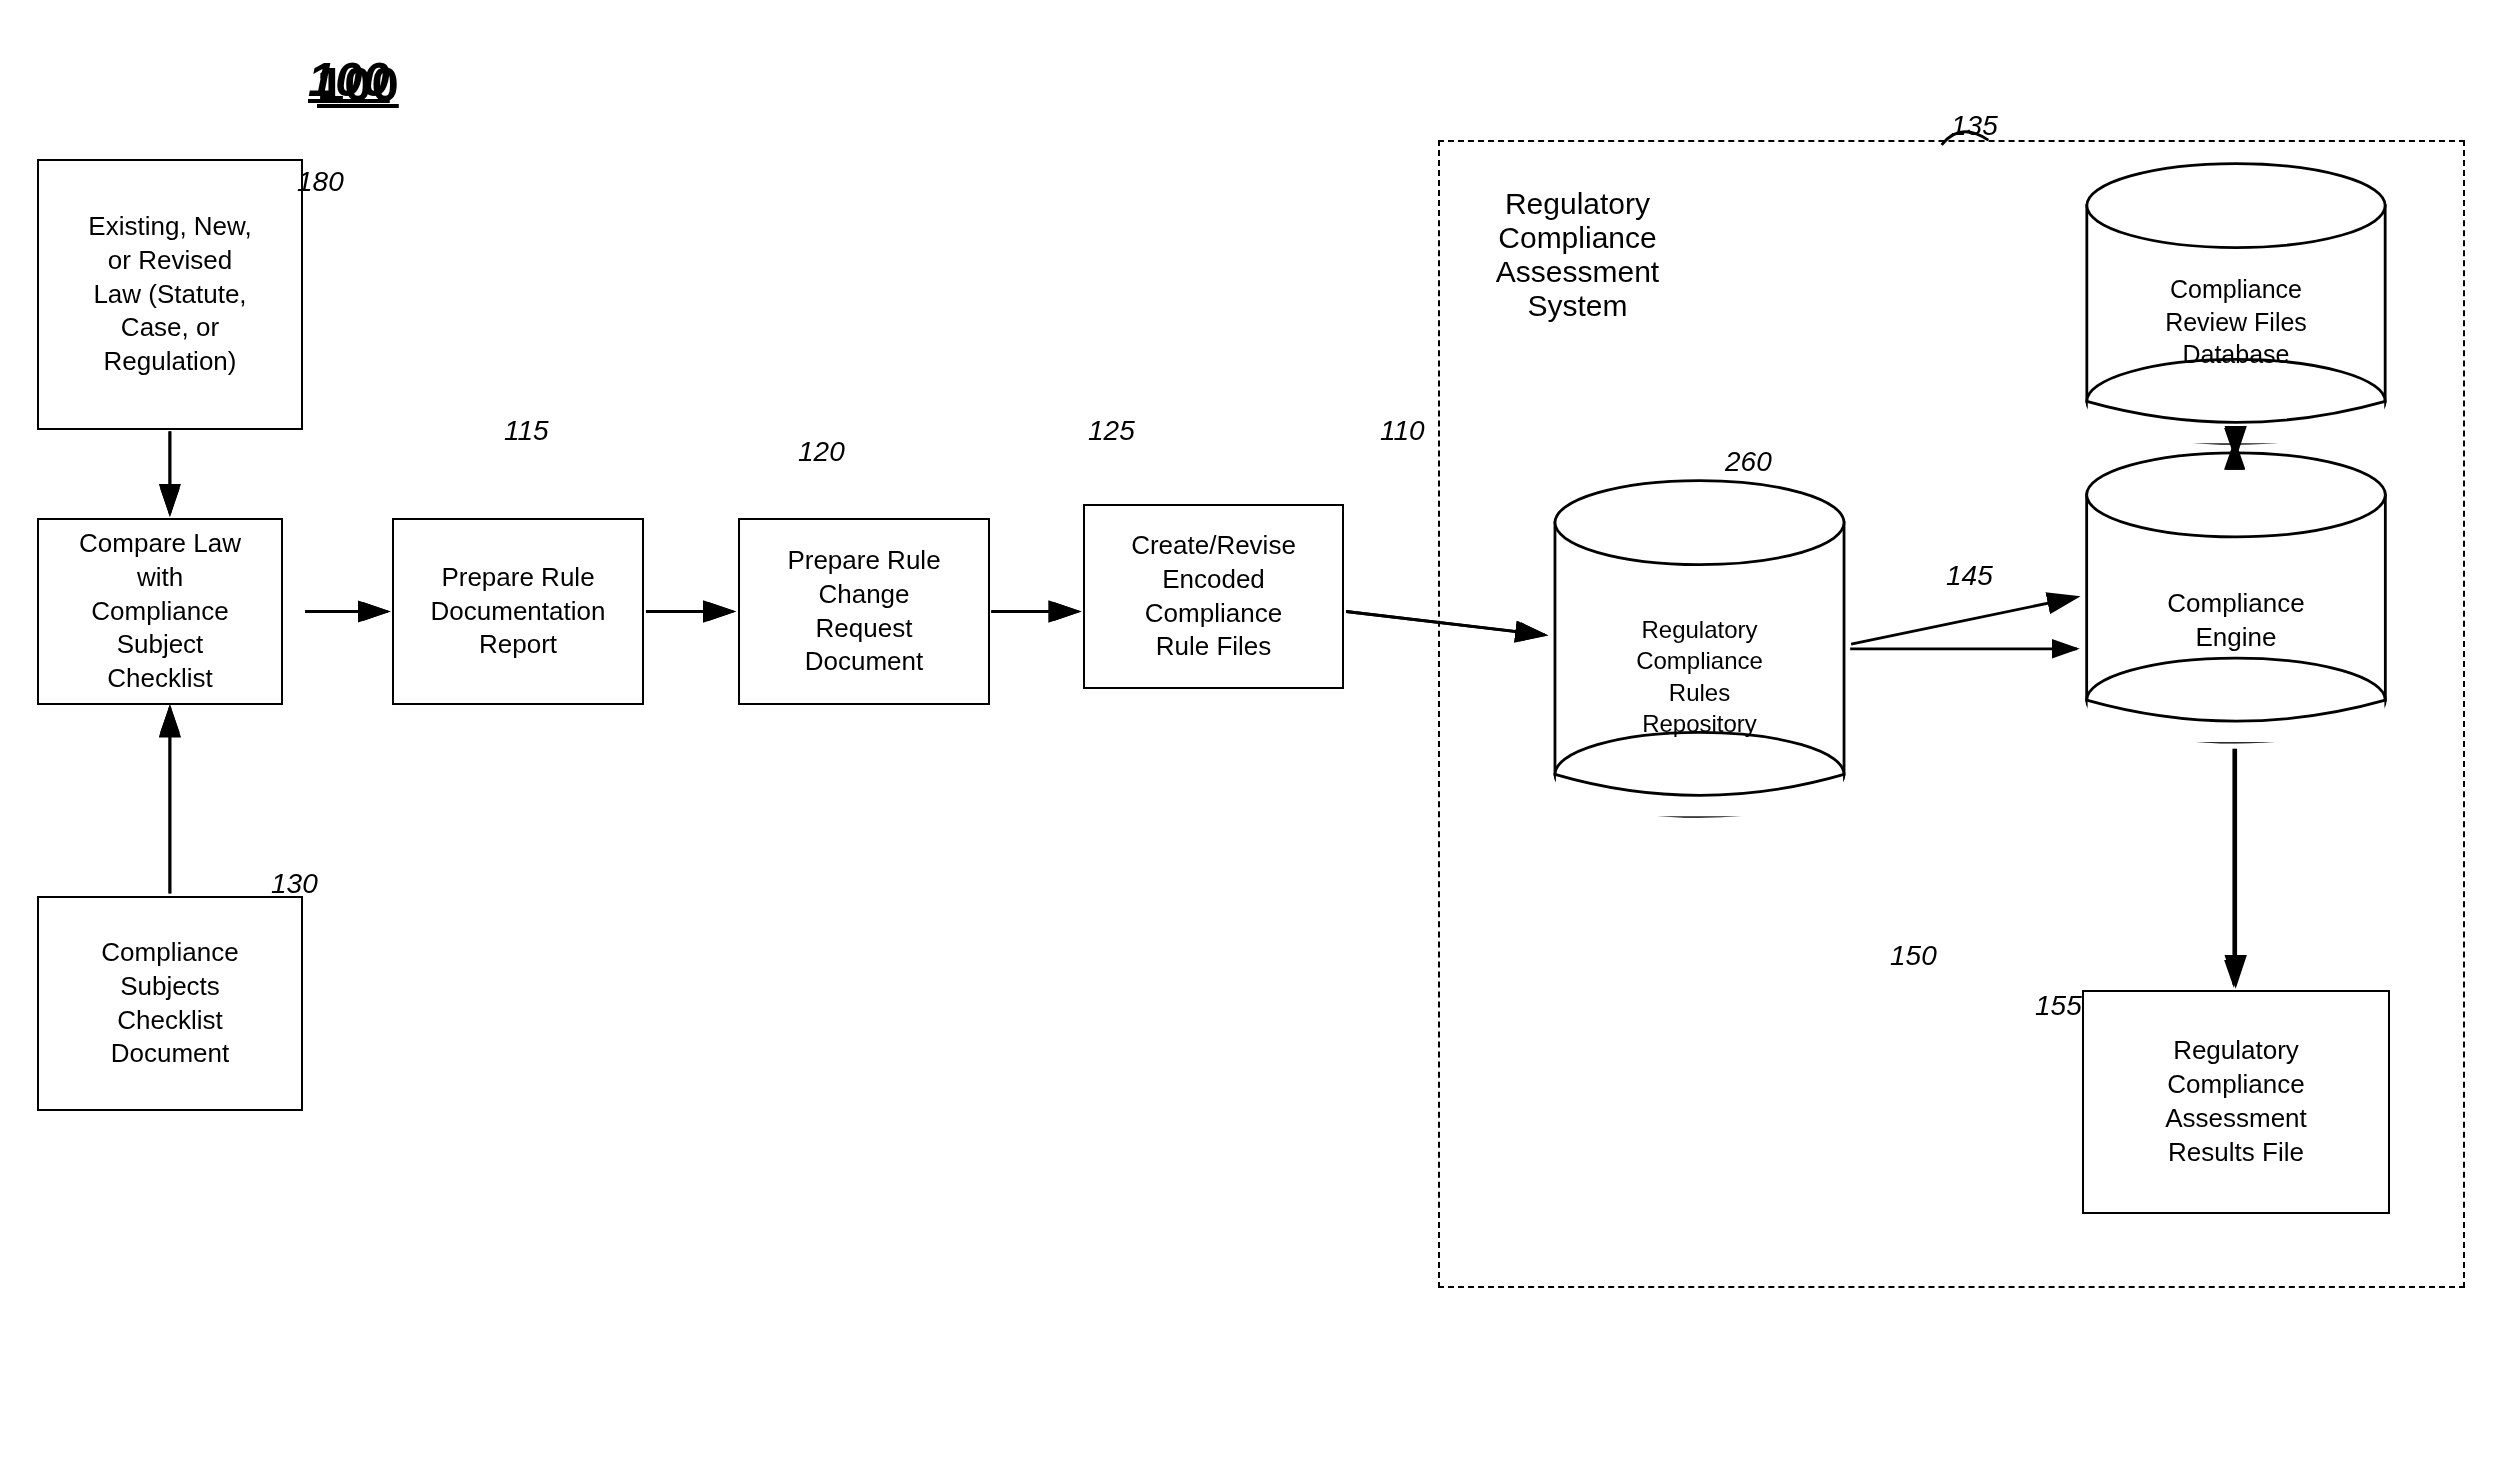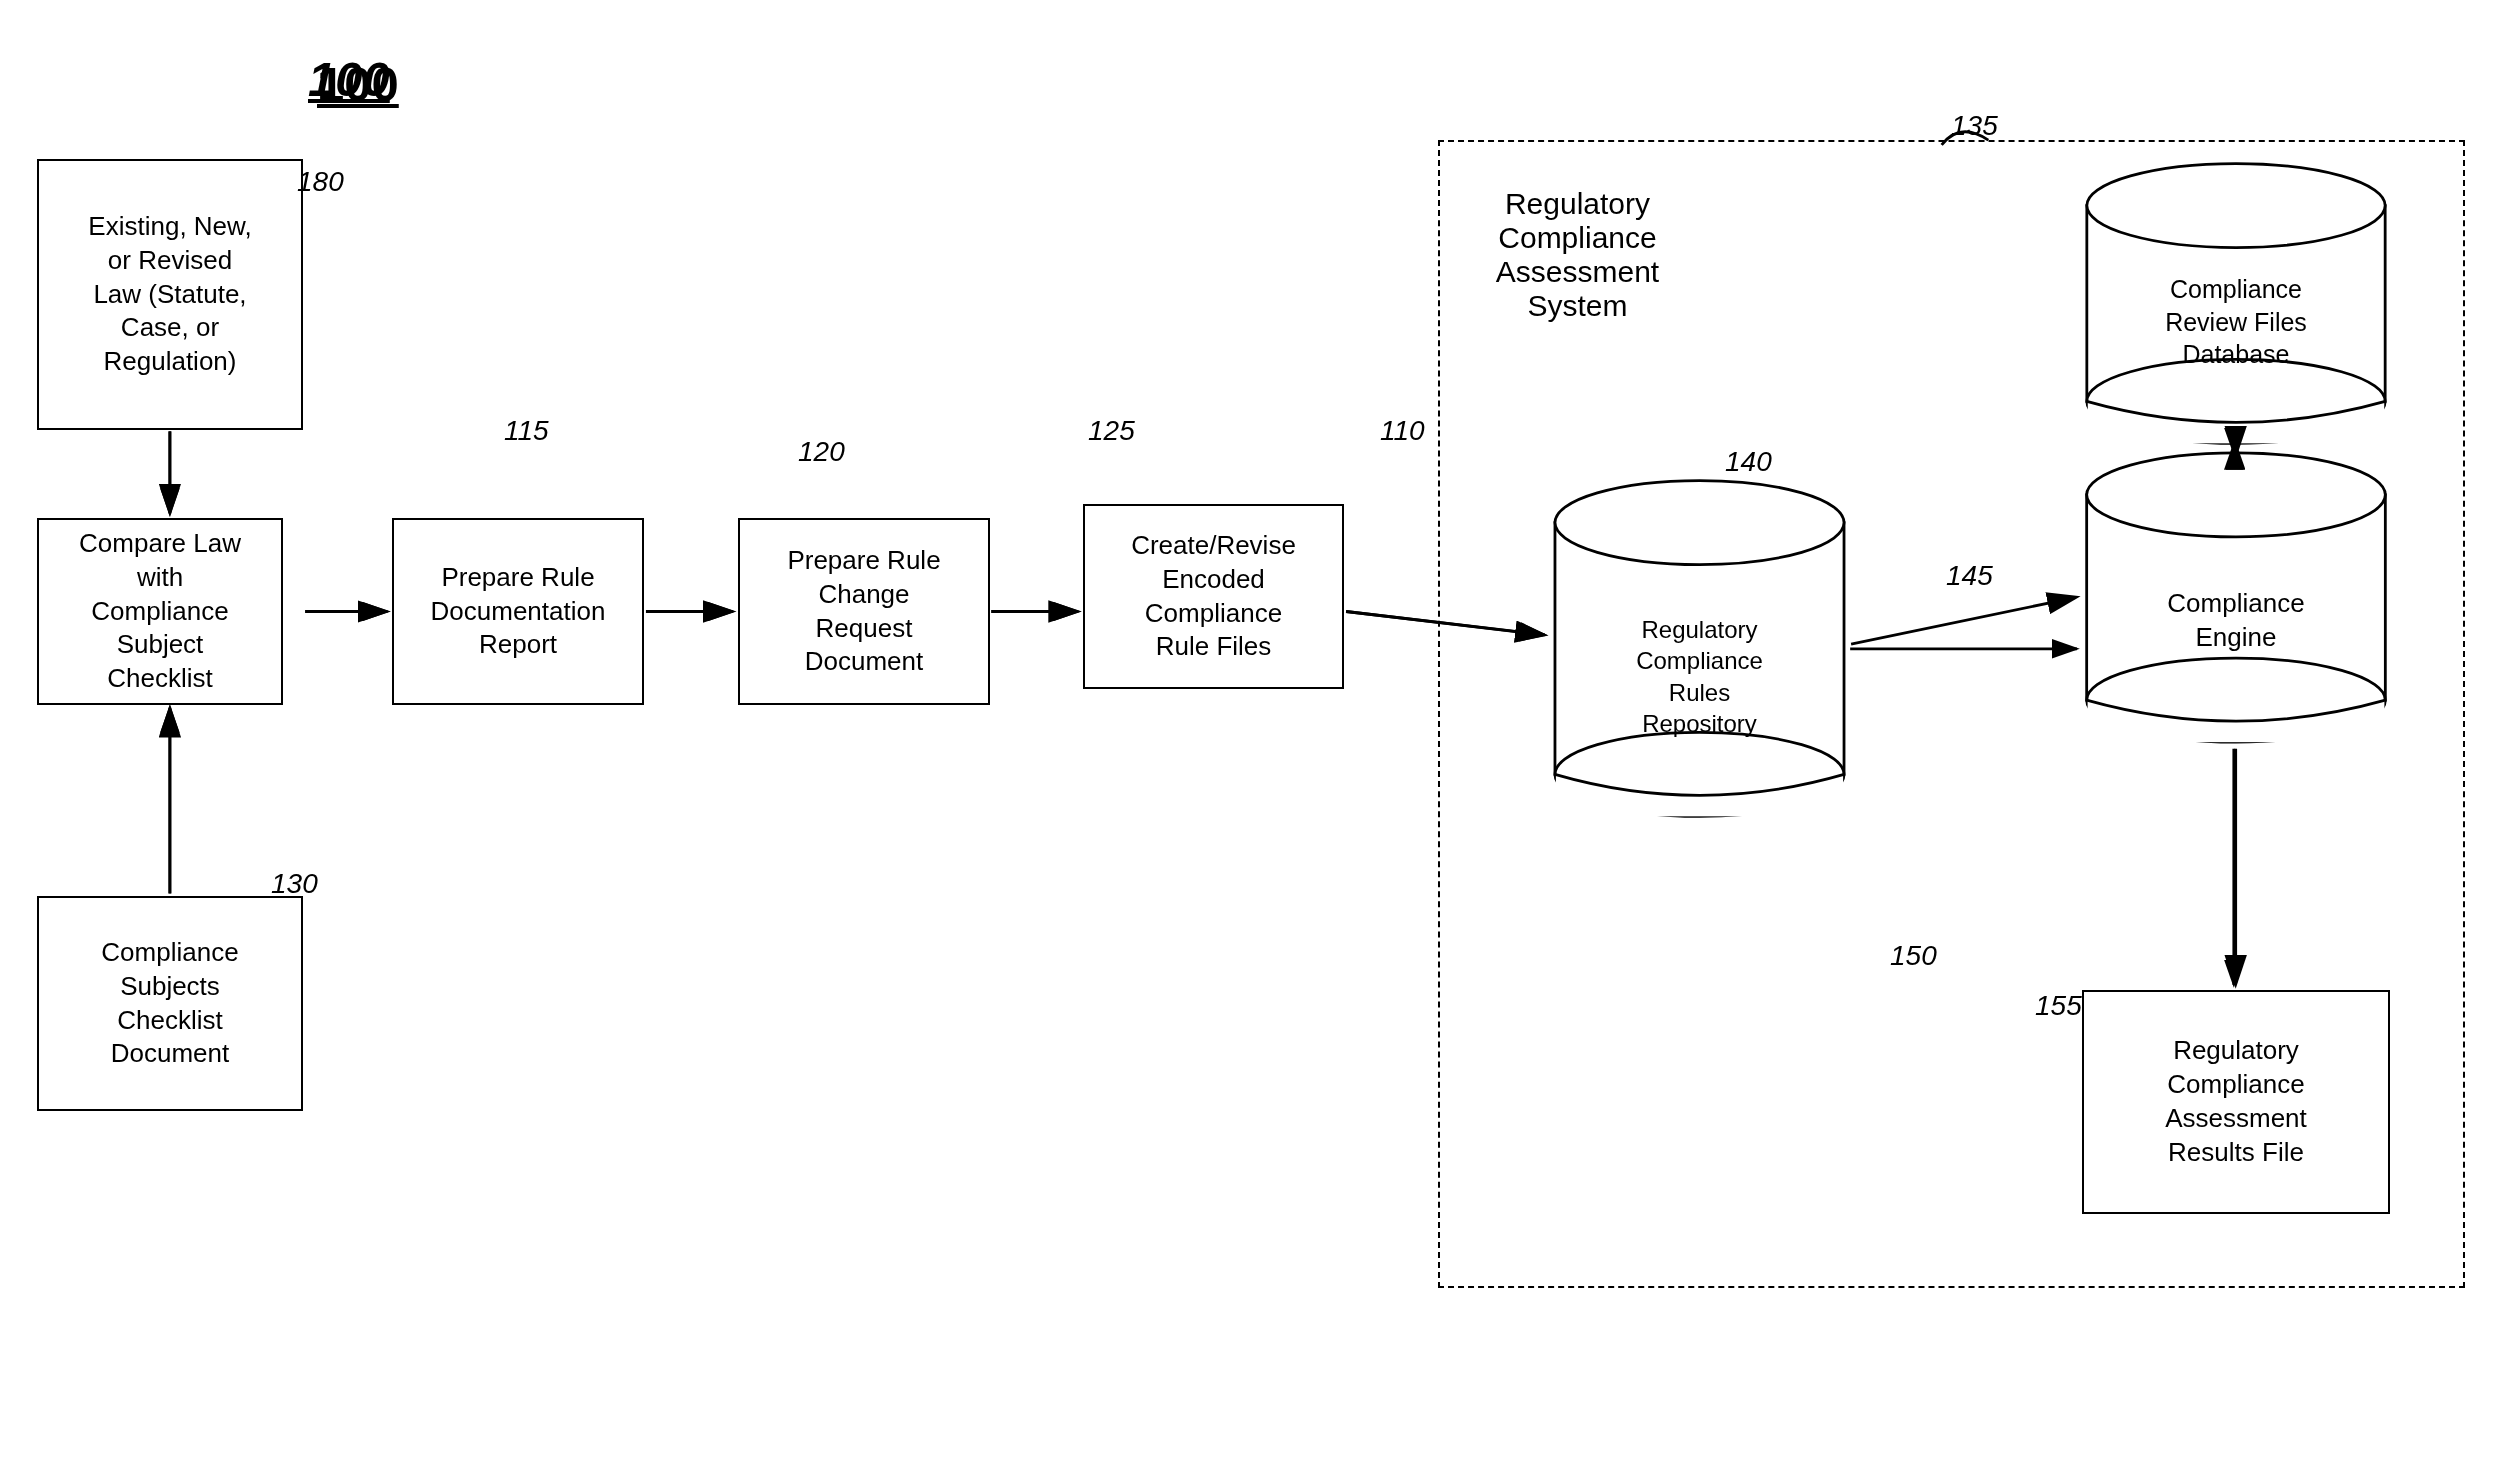--- a/index.html
+++ b/index.html
@@ -183,21 +183,21 @@
     </div>
   </div>
 
   <div class="ref-label" style="left:308px; top:51px; font-size:49px; font-weight:bold; text-decoration:underline;">100</div>
   <div class="ref-label" style="left:297px; top:166px;">180</div>
   <div class="ref-label" style="left:504px; top:415px;">115</div>
   <div class="ref-label" style="left:798px; top:436px;">120</div>
   <div class="ref-label" style="left:1088px; top:415px;">125</div>
   <div class="ref-label" style="left:1380px; top:415px;">110</div>
   <div class="ref-label" style="left:1951px; top:110px;">135</div>
-  <div class="ref-label" style="left:1725px; top:446px;">140</div>
+  <div class="ref-label" style="left:1725px; top:446px;">260</div>
   <div class="ref-label" style="left:1946px; top:560px;">145</div>
   <div class="ref-label" style="left:1890px; top:896px;margin-top:44px;">150</div>
   <div class="ref-label" style="left:2035px; top:990px;">155</div>
   <div class="ref-label" style="left:271px; top:868px;">130</div>
 
   <svg class="arrows-svg" xmlns="http://www.w3.org/2000/svg" viewBox="0 0 2691 1566" width="2512" height="1462">
     <defs>
       <marker id="arrowhead" markerWidth="10" markerHeight="7" refX="9" refY="3.5" orient="auto">
         <polygon points="0 0, 10 3.5, 0 7" fill="#000"></polygon>
       </marker>

